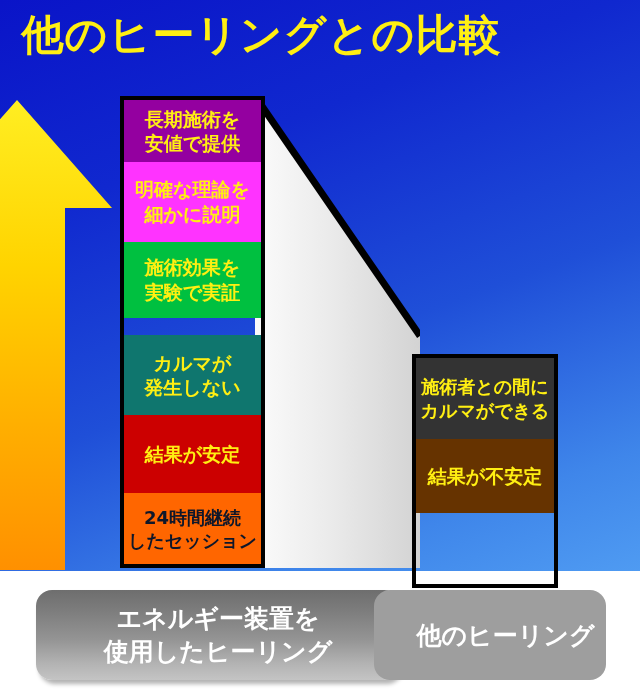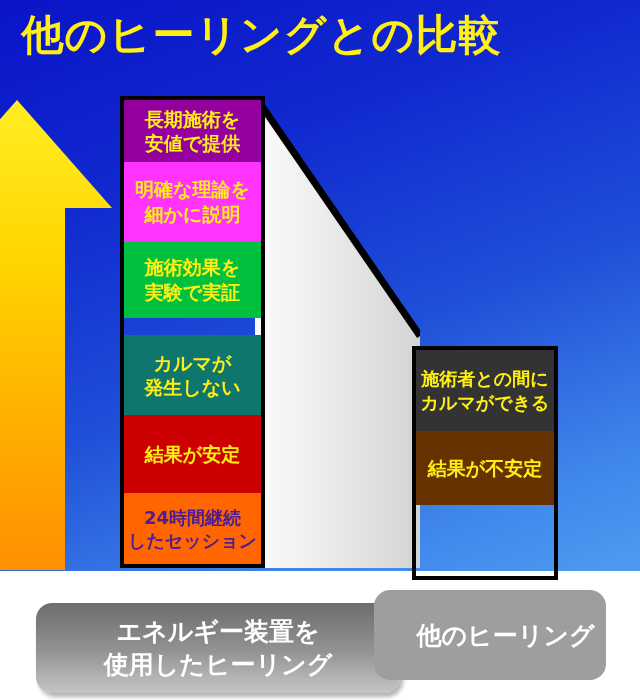--- a/index.html
+++ b/index.html
@@ -77,21 +77,21 @@
     flex-direction: column;
   }
   #col-left {
     left: 120px;
     top: 96px;
     width: 145px;
     height: 472px;
   }
   #col-right {
     left: 412px;
-    top: 346px;
+    top: 354px;
     width: 146px;
     height: 234px;
   }
 
   .block {
     box-sizing: border-box;
     display: flex;
     flex-direction: column;
     align-items: center;
     justify-content: center;
@@ -126,21 +126,21 @@
     text-align: center;
     border-radius: 16px;
     color: #ffffff;
     font-weight: bold;
     font-size: 25px;
     line-height: 1.32;
     white-space: nowrap;
   }
   #legend-left {
     left: 36px;
-    top: 32px;
+    top: 19px;
     width: 364px;
     height: 90px;
     background: linear-gradient(to bottom, #6e6e6e 0%, #7c7c7c 22%, #949494 55%, #b3b3b3 82%, #c4c4c4 100%);
     box-shadow: 3px 4px 4px rgba(0,0,0,0.30);
   }
   #legend-right {
     left: 374px;
     top: 19px;
     width: 232px;
     height: 90px;
@@ -193,21 +193,21 @@
       <span class="ln">施術効果を</span>
       <span class="ln">実験で実証</span>
     </div>
     <div class="block" style="background:#0f766e;color:#ffef12;height:81px;margin-top:17px;">
       <span class="ln">カルマが</span>
       <span class="ln">発生しない</span>
     </div>
     <div class="block" style="background:#cc0000;color:#ffef12;height:78px;">
       <span class="ln">結果が安定</span>
     </div>
-    <div class="block" style="background:#ff6600;color:#4c1d95;height:71px;font-size:18px;">
+    <div class="block" style="background:#ff6600;color:#0f172a;height:71px;font-size:18px;">
       <span class="ln">24時間継続</span>
       <span class="ln">したセッション</span>
     </div>
   </div>
 
   <div class="column" id="col-right">
     <div class="block" style="background:#333333;color:#ffef12;height:81px;font-size:18px;">
       <span class="ln">施術者との間に</span>
       <span class="ln">カルマができる</span>
     </div>

